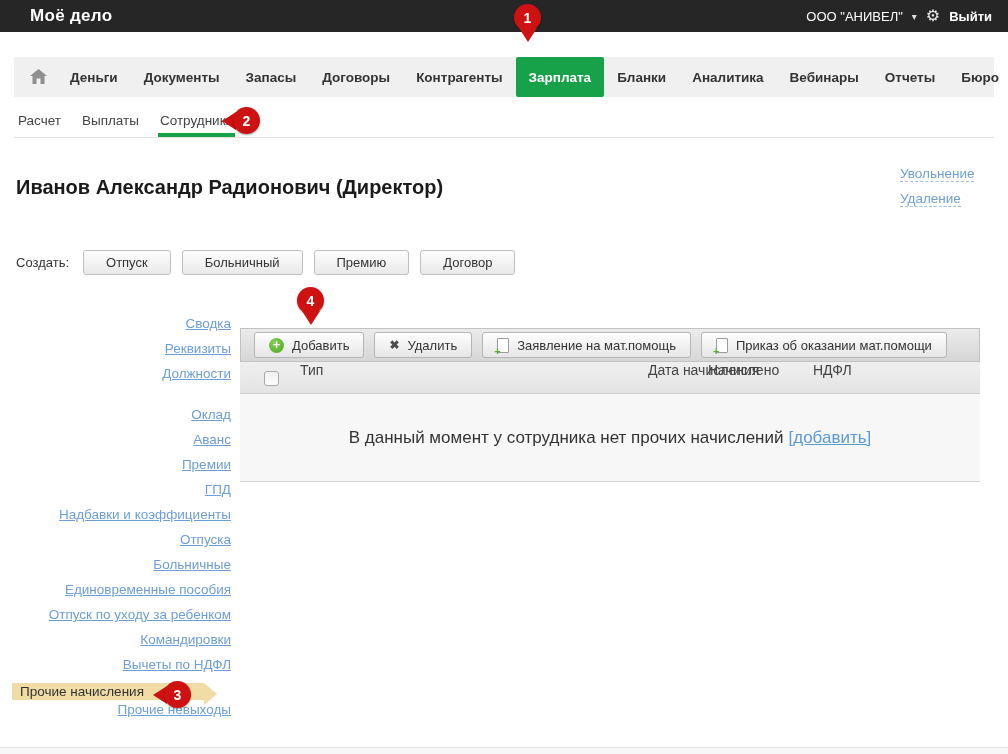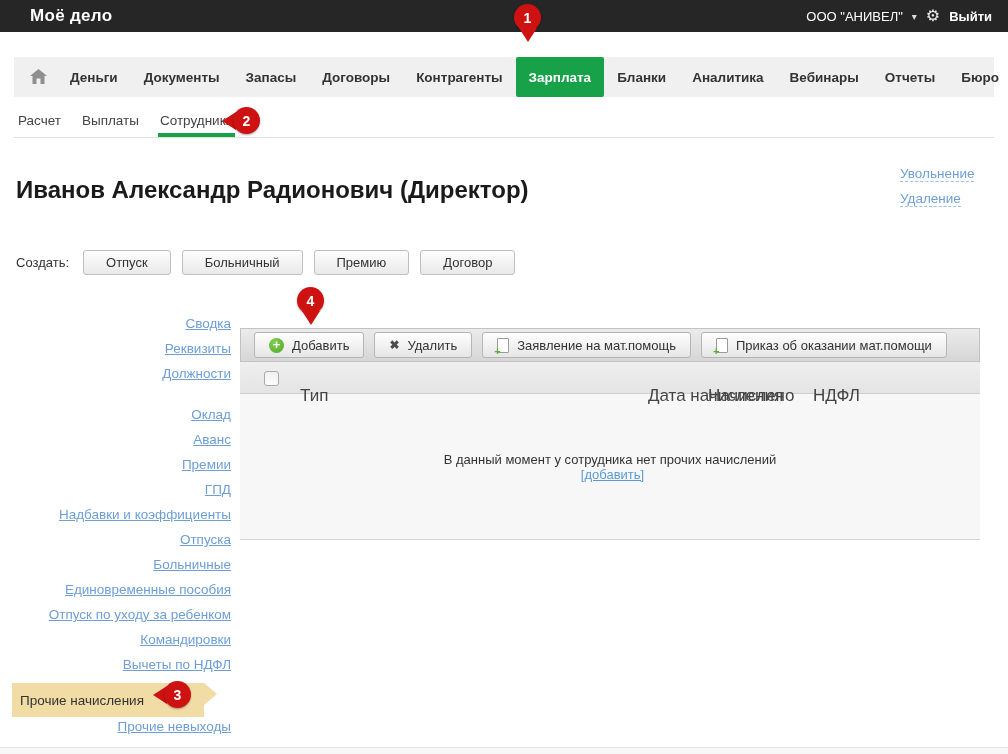--- a/index.html
+++ b/index.html
@@ -30,40 +30,40 @@
 
   
   .subnav { position:absolute; top:106px; left:16px; display:flex; gap:17px; }
   .subnav-item { height:31px; padding:7px 2px 0 2px; font-size:13.5px; color:#444;
     cursor:pointer; }
   .subnav-item.active { border-bottom:4px solid #17a24a; }
   .subnav-divider { position:absolute; top:137px; left:14px; width:980px; height:1px;
     background:#e0e0e0; }
 
   
-  .page-title { position:absolute; top:176px; left:16px; font-size:24px; font-weight:bold;
+  .page-title { position:absolute; top:176px; left:16px; font-size:20px; font-weight:bold;
     color:#1a1a1a; }
   .danger-links { position:absolute; top:166px; left:900px; display:flex;
     flex-direction:column; gap:9px; }
   .dashed-link { font-size:13.5px; color:#6d9ed6; border-bottom:1px dashed #9fc0e4;
     width:max-content; text-decoration:none; }
 
   
   .create-row { position:absolute; top:250px; left:16px; display:flex; align-items:center; }
   .create-label { font-size:13px; color:#333; margin-right:14px; }
   .create-btn { margin-right:11px; height:25px; padding:0 22px; font-size:13px; color:#333;
     background:linear-gradient(#fdfdfd,#e9e9e9); border:1px solid #bfbfbf; border-radius:3px;
     font-family:"Liberation Sans",sans-serif; cursor:pointer; }
 
   
   .sidebar { position:absolute; top:316px; left:16px; width:215px;text-align:right; }
   .side-group { margin-bottom:16px; }
   .side-link { display:block; height:25px; font-size:13.5px; color:#6d9ed6;
     text-decoration:underline; }
-  .side-active { position:relative; left:-4px; width:192px; height:34px; margin:1px 0 2px;
+  .side-active { position:relative; left:-4px; width:192px; height:17px; margin:1px 0 2px;
     background:#f2dca6; display:flex; align-items:center; padding-left:8px; cursor:pointer; }
   .side-active > span { font-size:13.5px; color:#333; }
   .side-active::after { content:""; position:absolute; right:-13px; top:0; width:0; height:0;
     border-top:11px solid transparent; border-bottom:11px solid transparent;
     border-left:13px solid #f2dca6; }
 
   
   .panel { position:absolute; top:328px; left:240px; width:740px; }
   .toolbar { height:34px; background:linear-gradient(#ebebeb,#d6d6d6);
     border:1px solid #c2c2c2; display:flex; align-items:center; padding-left:13px; gap:10px; }
@@ -78,28 +78,28 @@
   .ic-doc { position:relative; width:12px; height:15px; background:#fff;
     border:1px solid #9b9b9b; border-radius:1px; }
   .ic-doc::after { content:"+"; position:absolute; left:-4px; bottom:-5px; color:#58b030;
     font-size:11px; font-weight:bold; }
 
   .thead { position:relative; height:32px; background:linear-gradient(#efefef,#e4e4e4);
     border-bottom:1px solid #cfcfcf; }
   .cb { position:absolute; left:24px; top:9px; width:15px; height:15px;
     border:1px solid #a9a9a9; border-radius:3px; background:linear-gradient(#f0f0f0,#fdfdfd);
     cursor:pointer; }
-  .col { position:absolute; top:24px; font-size:17px; color:#444; }
+  .col { position:absolute; top:0; font-size:14px; color:#444; }
   .col-type { left:60px; }
   .col-date { left:408px; }
   .col-sum  { left:428px;margin-left:40px; }
   .col-tax  { left:573px; }
 
-  .tbody { height:146px; background:#f7f7f7; border-bottom:1px solid #d6d6d6;
-    display:flex; align-items:center; justify-content:center; font-size:13px; color:#333;flex-direction:column; }
+  .tbody { height:88px; background:#f7f7f7; border-bottom:1px solid #d6d6d6;
+    display:flex; align-items:center; justify-content:center; font-size:17px; color:#333; }
   .tbody a { color:#5b9bd5; text-decoration:underline; margin-left:5px; }
 
   
   .pin { position:absolute; z-index:10; }
   .pin-circle { width:27px; height:27px; border-radius:50%; background:#ce1212; color:#fff;
     font-size:14px; font-weight:bold; display:flex; align-items:center; justify-content:center;
     box-shadow:0 1px 2px rgba(0,0,0,.35); }
   .pin-down .pin-tail { width:0; height:0; margin:-3px auto 0;
     border-left:9px solid transparent; border-right:9px solid transparent;
     border-top:14px solid #ce1212; }

